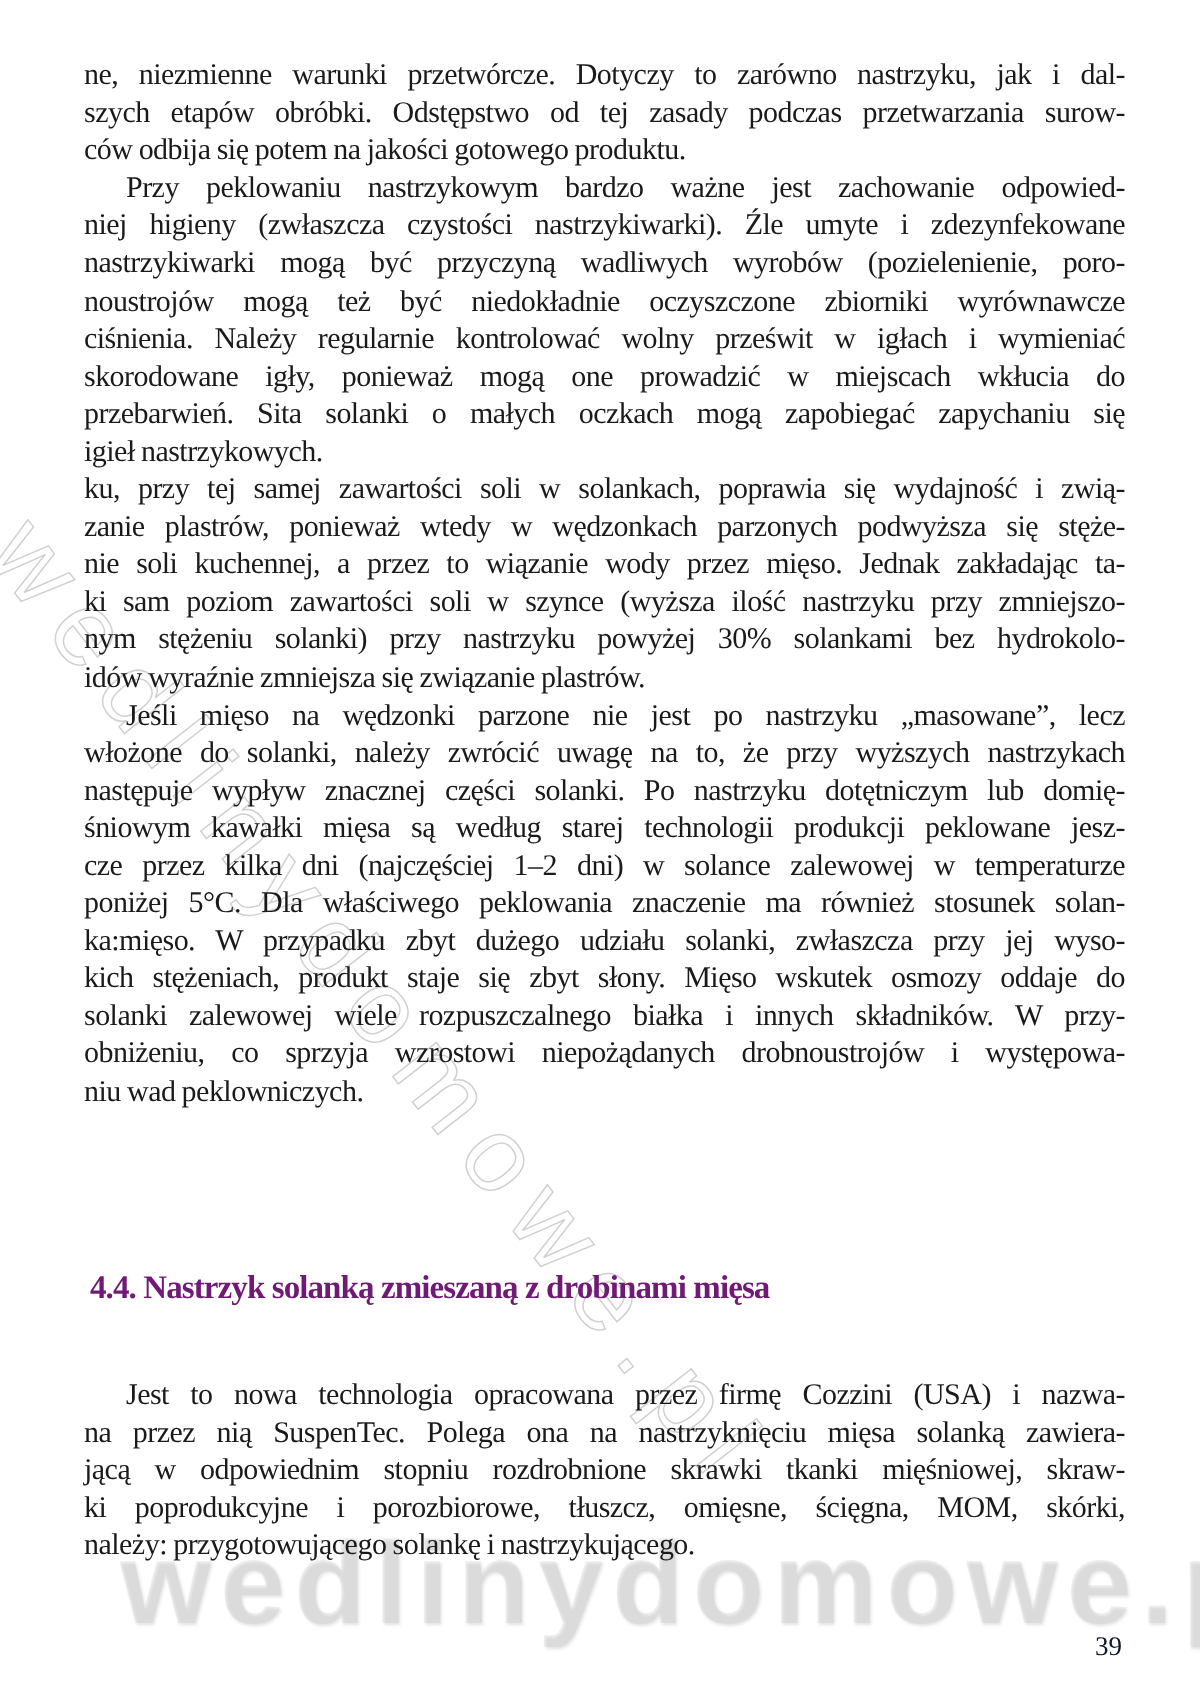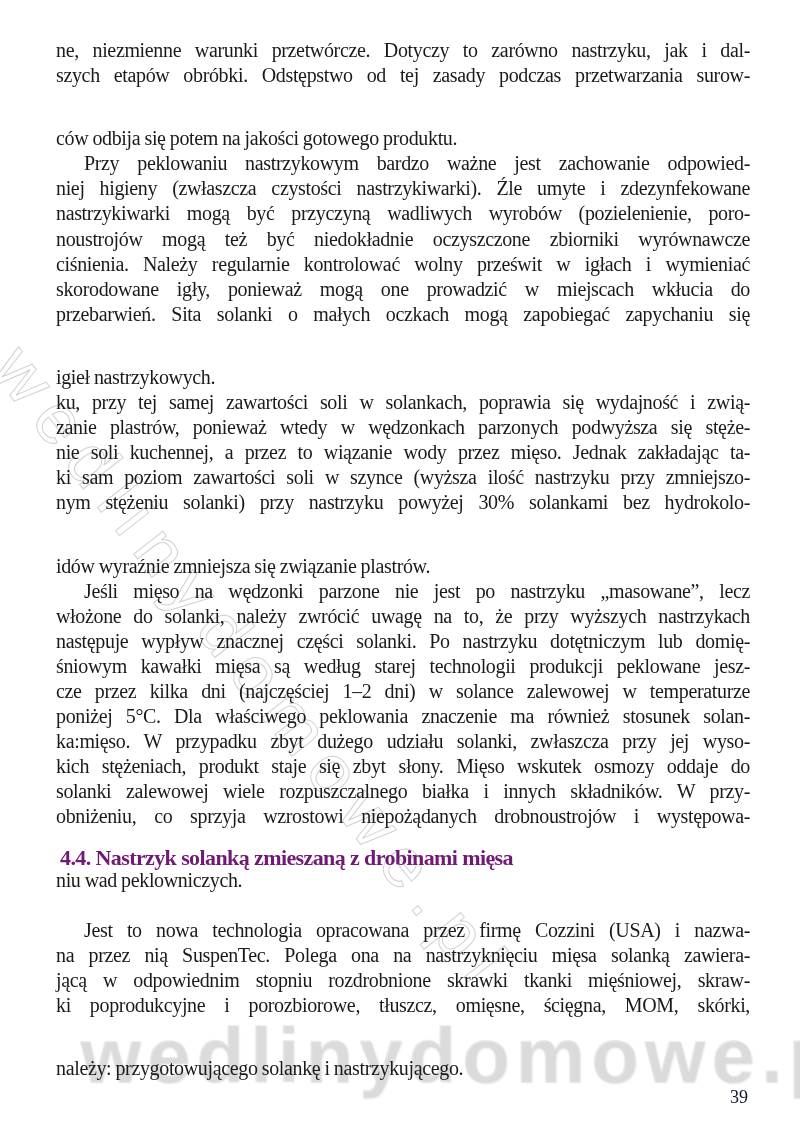--- a/index.html
+++ b/index.html
@@ -6,21 +6,21 @@
     body {
       width:800px; height:1136px; background:#ffffff; position:relative; overflow:hidden;
       font-family:"Liberation Serif", "DejaVu Serif", serif; color:#1a1a1a;
     }
     .page { position:absolute; left:56px; top:38px; width:694px; }
     .para {
       font-size:20px; line-height:25.1px; text-align:justify; margin:0;
       letter-spacing:-0.35px; word-spacing:-0.5px;
     }
     .line { display:block; text-align:justify; text-align-last:justify; white-space:nowrap; height:25.1px; }
-    .line.last { text-align-last:left;margin-top:38px; }
+    .line.last { text-align-last:left; }
     .indent { text-indent:0; padding-left:28px; }
     .heading {
       position:absolute; left:56px; top:841px; font-weight:bold; font-size:22px;
       letter-spacing:-0.6px; margin:4px; color:#701a75;
     }
     .p-sec { position:absolute; left:56px; top:918px; width:694px; }
     .page-num { position:absolute; left:730px; top:1087px; font-size:18px; color:#0f172a; }
     .wm-bottom {
       position:absolute; left:80px; top:1010px; font-family:"Liberation Sans", sans-serif;
       font-weight:bold; font-size:78px; letter-spacing:6px; color:rgba(180,180,180,0.18);

